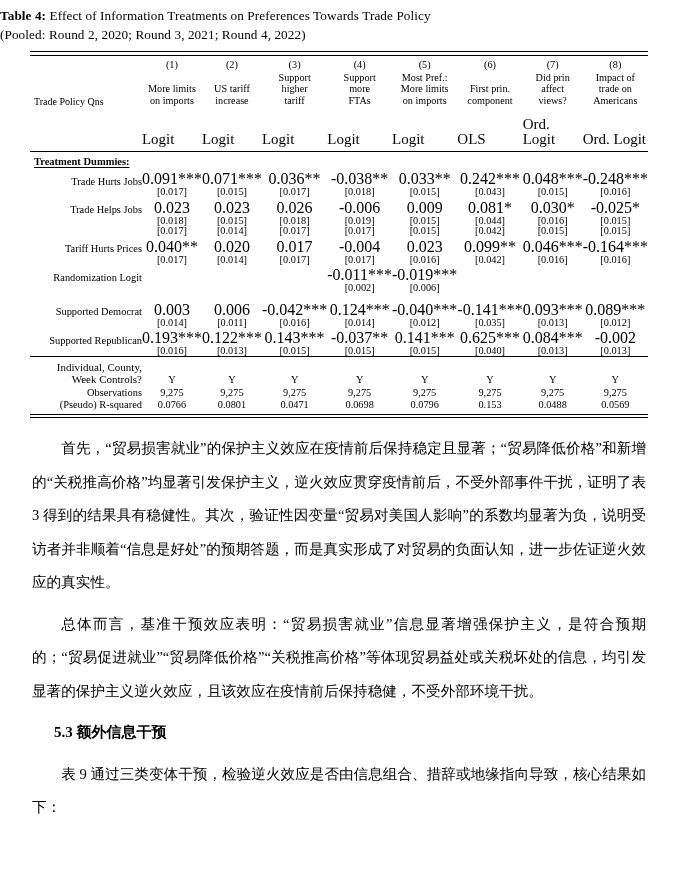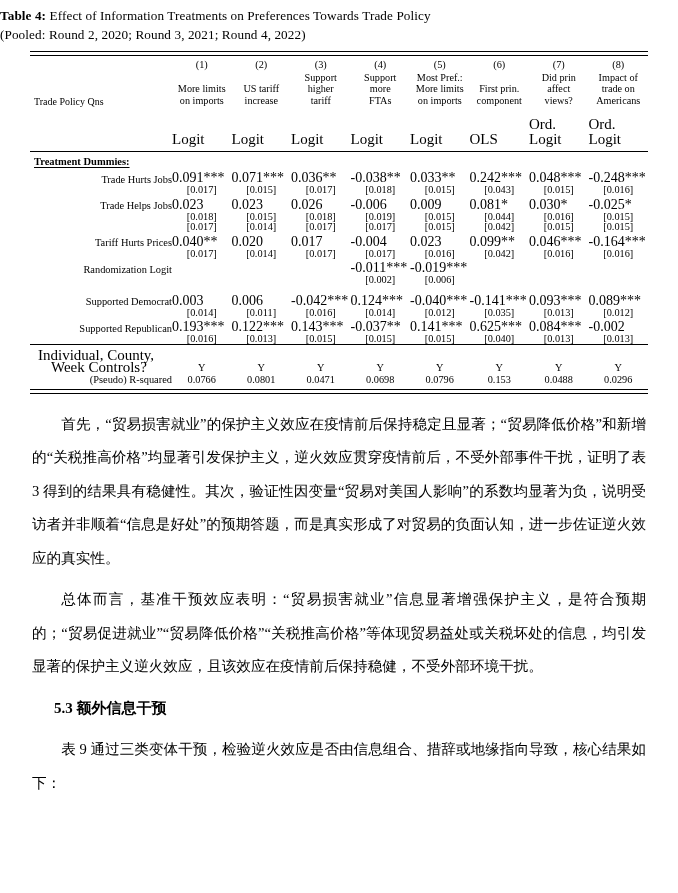--- a/index.html
+++ b/index.html
@@ -108,36 +108,36 @@
     text-underline-offset: 1.5px;
   }
 
   td.varname {
     text-align: right;
     padding-left: 8px !important;
     font-size: 10.4px;
     white-space: nowrap;
   }
   td.coef {
-    text-align: left;
-    font-size: 14px;
+    text-align: center;
+    font-size: 16px;
     white-space: nowrap;
   }
   tr.coefrow td { padding-top: 2.2px !important; }
   tr.serow td {
     padding-top: 0px !important;
     font-size: 10.3px;
     text-align: center;
   }
   tr.gaprow td { height: 6px; font-size: 0; line-height: 0; }
 
   td.ctrl-label {
-    text-align: left;
+    text-align: right;
     padding-left: 8px !important;
-    font-size: 15px;
+    font-size: 11px;
     line-height: 11.4px;
     vertical-align: top;
   }
   td.ctrl-label .l2 { display:block; padding-left: 13px; }
   tr.ctrlrow td { padding-top: 4px !important; }
   tr.obsrow td { padding-top: 2.5px !important; }
   tr.r2row td  { padding-top: 1.5px !important; padding-bottom: 4px !important; }
   td.ctrlval, td.statval {
     text-align: center;
     font-size: 10.3px;
@@ -438,31 +438,42 @@
         <td class="ctrlval">Y</td>
         <td class="ctrlval">Y</td>
         <td class="ctrlval">Y</td>
         <td class="ctrlval">Y</td>
         <td class="ctrlval">Y</td>
         <td class="ctrlval">Y</td>
         <td class="ctrlval">Y</td>
         <td class="ctrlval">Y</td>
       </tr>
 
+      <tr class="obsrow">
+        <td class="varname">Observations</td>
+        <td class="statval">9,275</td>
+        <td class="statval">9,275</td>
+        <td class="statval">9,275</td>
+        <td class="statval">9,275</td>
+        <td class="statval">9,275</td>
+        <td class="statval">9,275</td>
+        <td class="statval">9,275</td>
+        <td class="statval">9,275</td>
+      </tr>
 
       <tr class="r2row">
         <td class="varname">(Pseudo) R-squared</td>
         <td class="statval">0.0766</td>
         <td class="statval">0.0801</td>
         <td class="statval">0.0471</td>
         <td class="statval">0.0698</td>
         <td class="statval">0.0796</td>
         <td class="statval">0.153</td>
         <td class="statval">0.0488</td>
-        <td class="statval">0.0296</td>
+        <td class="statval">0.0569</td>
       </tr>
     </tbody>
       </table>
 
     <div class="rule-double-bottom"></div>
   </div>
 </div>
 
 <div class="prose">
   <p>首先，“贸易损害就业”的保护主义效应在疫情前后保持稳定且显著；“贸易降低价格”和新增的“关税推高价格”均显著引发保护主义，逆火效应贯穿疫情前后，不受外部事件干扰，证明了表 3 得到的结果具有稳健性。其次，验证性因变量“贸易对美国人影响”的系数均显著为负，说明受访者并非顺着“信息是好处”的预期答题，而是真实形成了对贸易的负面认知，进一步佐证逆火效应的真实性。</p>

